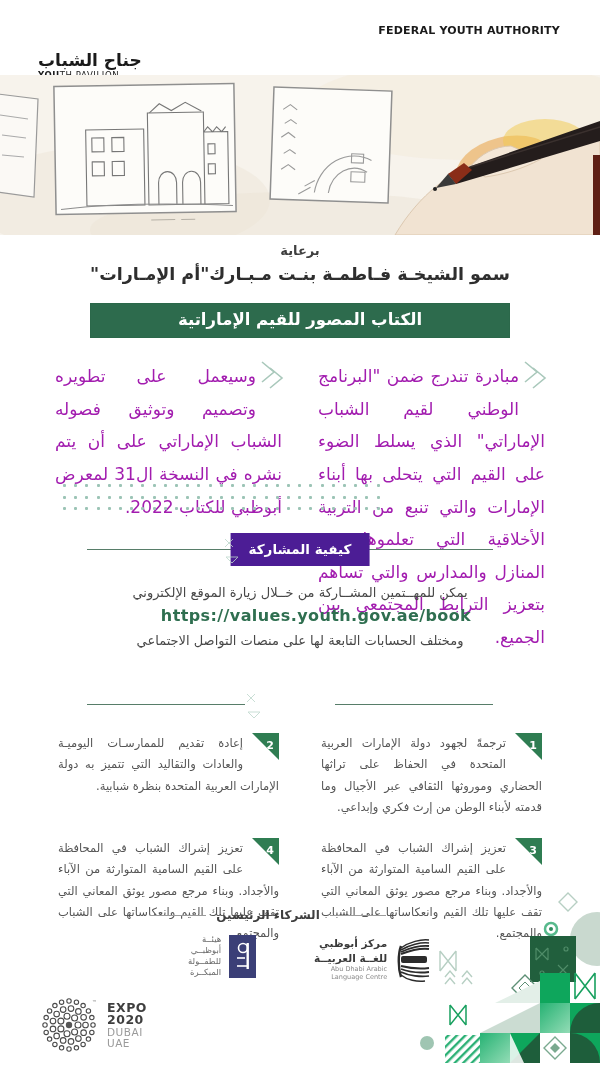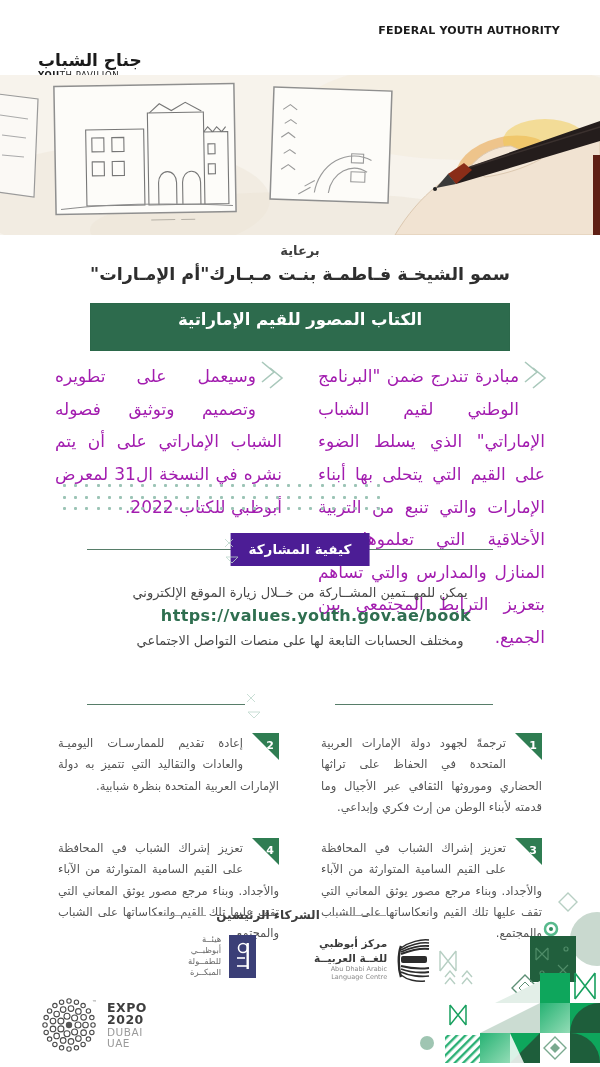--- a/index.html
+++ b/index.html
@@ -12,21 +12,21 @@
   .hdr-left .en{font-size:8.5px;color:#1a1a1a;letter-spacing:.6px;}
   .hdr-left .en b{font-weight:bold;}
   .hdr-right{right:40px;top:24px;text-align:right;direction:rtl;}
   .hdr-right .ar{font-size:13.5px;font-weight:bold;color:#1a1a1a;line-height:1.3;}
   .hdr-right .en{font-size:11px;font-weight:bold;color:#1a1a1a;direction:ltr;letter-spacing:.2px;}
   
   .banner{left:0;top:75px;width:600px;height:160px;}
   
   .pat-label{left:0;top:243px;width:600px;text-align:center;font-size:13px;font-weight:bold;color:#3f3f3f;}
   .pat-name{left:0;top:264px;width:600px;text-align:center;font-size:17.5px;font-weight:bold;color:#2e2e2e;direction:rtl;}
-  .book-badge{left:90px;top:303px;width:420px;height:48px;background:#2d6b4d;color:#fff;
+  .book-badge{left:90px;top:303px;width:420px;height:35px;background:#2d6b4d;color:#fff;
       font-size:16.5px;font-weight:bold;text-align:center;line-height:34px;direction:rtl;
       box-shadow:inset 0 0 0 1px #27604436;}
   
   .intro{left:55px;top:360px;width:490px;direction:rtl;display:grid;grid-template-columns:1fr 1fr;column-gap:36px;}
   .intro .col{position:relative;font-size:17px;line-height:1.92;text-align:justify;color:#a21caf;}
   .quote-spacer{float:right;width:26px;height:46px;}
   .quote-ic{position:absolute;top:0;right:-4px;}
   .dots{left:8px;top:124px;width:330px;height:36px;position:absolute;}
   .dots i{position:absolute;width:3px;height:3px;background:#9cc4b6;border-radius:1px;}
   

